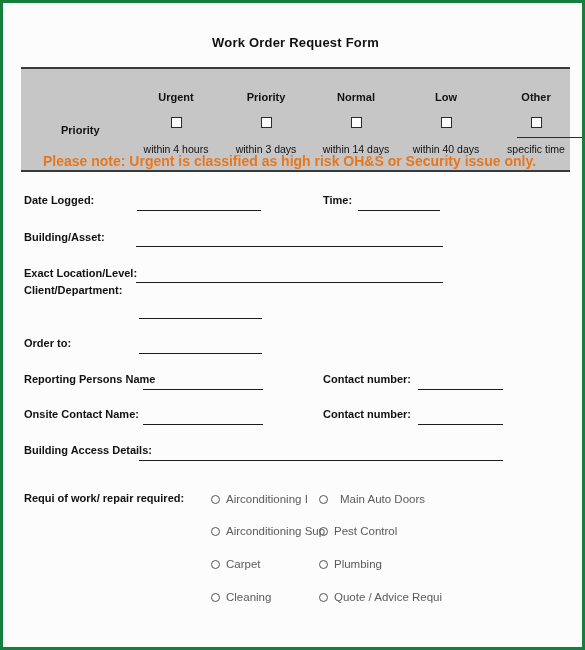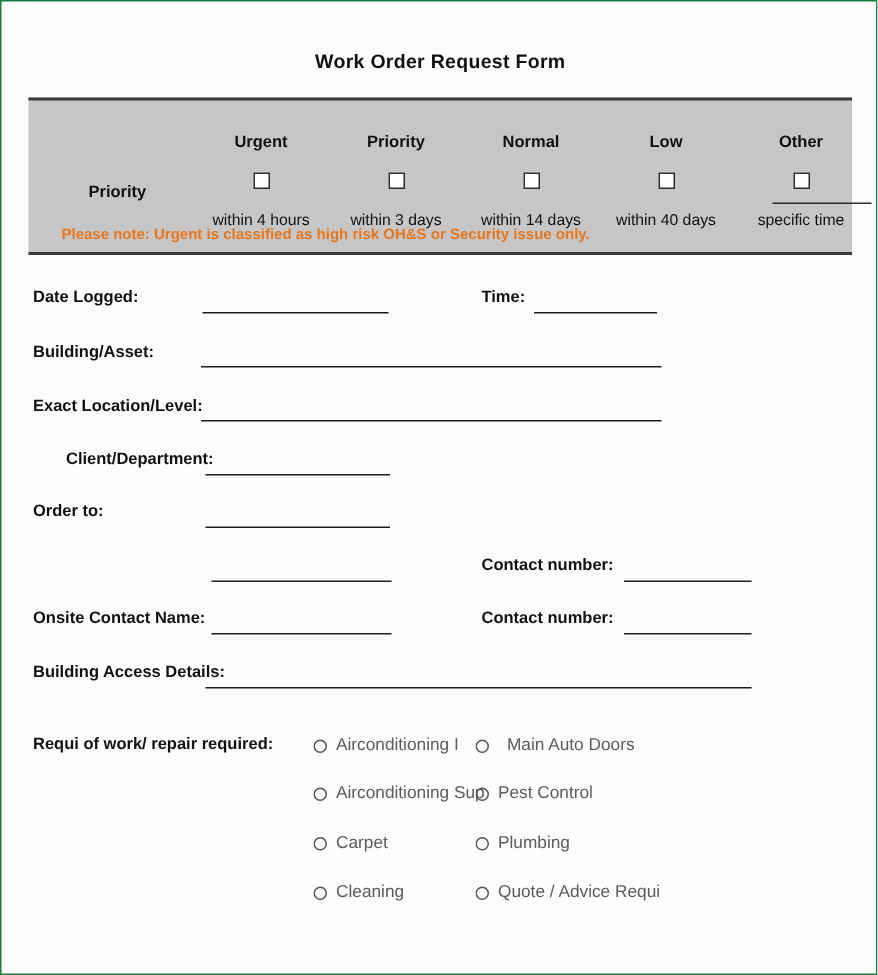--- a/index.html
+++ b/index.html
@@ -5,21 +5,21 @@
   html, body {
     margin: 0;
     padding: 0;
     background: #ffffff;
   }
   .page {
     position: relative;
     width: 585px;
     height: 650px;
     background: #fcfcfc;
-    border: 1px solid #15803d;
+    border: 3px solid #15803d;
     box-sizing: border-box;
     overflow: hidden;
     font-family: "Liberation Sans", sans-serif;
     color: #1a1a1a;
   }
 
   
   .form-title {
     position: absolute;
     left: 0;
@@ -90,21 +90,21 @@
     top: 68px;
     left: 496px;
     width: 66px;
     height: 0;
     border-bottom: 1px solid #2b2b2b;
   }
   .note {
     position: absolute;
     left: 22px;
     top: 84px;
-    font-size: 10px;
+    font-size: 14px;
     font-weight: bold;
     color: #e8761c;
     white-space: nowrap;
     text-align: center;
   }
 
   
   .flabel {
     position: absolute;
     font-size: 11px;
@@ -203,26 +203,27 @@
 
   <div class="flabel" style="left:320px; top:191px;">Time:</div>
   <div class="fline" style="left:355px; top:207px; width:82px;"></div>
 
   <div class="flabel" style="left:21px; top:228px;">Building/Asset:</div>
   <div class="fline" style="left:133px; top:243px; width:307px;"></div>
 
   <div class="flabel" style="left:21px; top:264px;">Exact Location/Level:</div>
   <div class="fline" style="left:133px; top:279px; width:307px;"></div>
 
-  <div class="flabel" style="left:21px; top:299px;margin-left:22px;">Client/Department:</div>
+  <div class="flabel" style="left:21px; top:281px;">Client/Department:</div>
   <div class="fline" style="left:136px; top:315px; width:123px;"></div>
 
   <div class="flabel" style="left:21px; top:334px;">Order to:</div>
   <div class="fline" style="left:136px; top:350px; width:123px;"></div>
 
+  <div class="flabel" style="left:21px; top:370px;">Reporting Persons Name</div>
   <div class="fline" style="left:140px; top:386px; width:120px;"></div>
 
   <div class="flabel" style="left:320px; top:370px;">Contact number:</div>
   <div class="fline" style="left:415px; top:386px; width:85px;"></div>
 
   <div class="flabel" style="left:21px; top:405px;">Onsite Contact Name:</div>
   <div class="fline" style="left:140px; top:421px; width:120px;"></div>
 
   <div class="flabel" style="left:320px; top:405px;">Contact number:</div>
   <div class="fline" style="left:415px; top:421px; width:85px;"></div>

